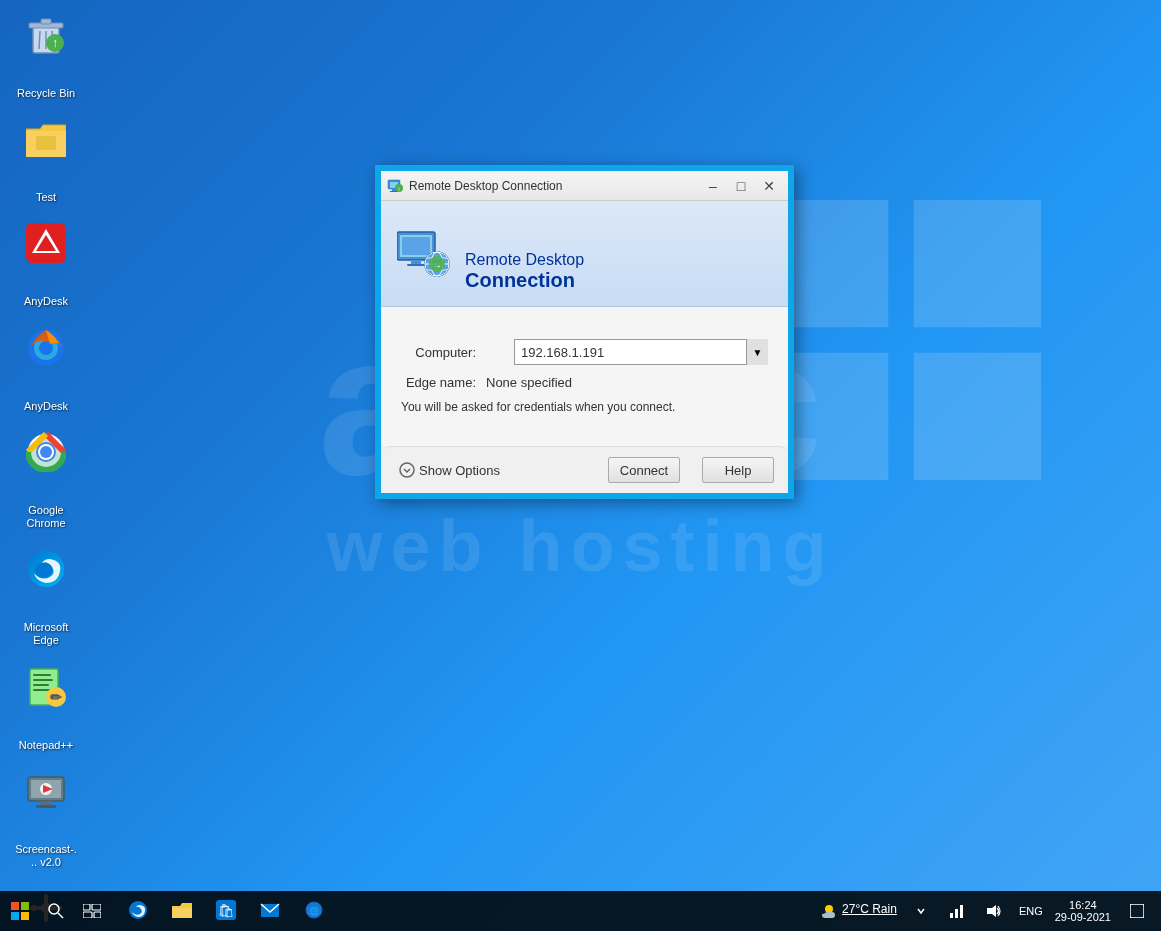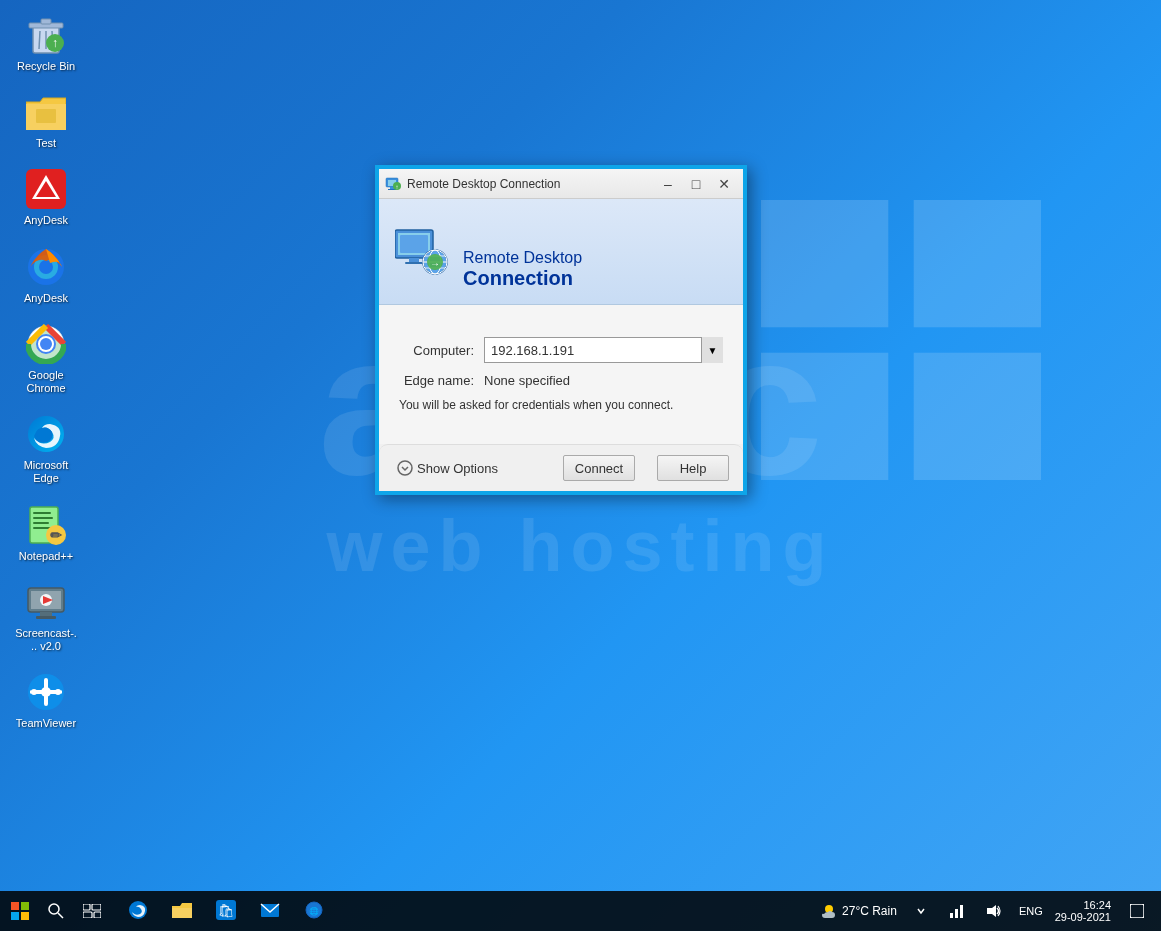--- a/index.html
+++ b/index.html
@@ -74,20 +74,21 @@
       justify-content: center;
       margin-bottom: 4px;
     }
     .icon-label {
       font-size: 11px;
       color: white;
       text-align: center;
       text-shadow: 1px 1px 2px rgba(0,0,0,0.7);
       line-height: 1.2;
       word-break: break-word;
+      margin-top: 27px;
     }
 
     
     .taskbar {
       position: absolute;
       bottom: 0;
       left: 0;
       right: 0;
       height: 40px;
       background: rgba(0,0,0,0.85);
@@ -136,43 +137,43 @@
     }
 
     .taskbar-system-tray {
       display: flex;
       align-items: center;
       gap: 4px;
       padding-right: 8px;
     }
     .tray-weather {
       display: flex;
-      align-items: center;
       gap: 4px;
       color: white;
       font-size: 12px;
       padding: 0 8px;
+      text-decoration: underline;
     }
     .tray-icons {
       display: flex;
       align-items: flex-end;
       gap: 12px;
     }
     .tray-icon {
       width: 24px;
       height: 24px;
       display: flex;
       align-items: center;
       justify-content: center;
       cursor: pointer;
     }
     .tray-clock {
       display: flex;
       flex-direction: column;
-      align-items: flex-end;
+      align-items: center;
       color: white;
       font-size: 11px;
       padding: 0 6px;
       cursor: pointer;
       min-width: 60px;
       text-align: center;
     }
     .tray-notification {
       width: 32px;
       height: 40px;
@@ -180,23 +181,23 @@
       align-items: center;
       justify-content: center;
       cursor: pointer;
     }
 
     
     .dialog-overlay {
       position: absolute;
       top: 165px;
       left: 375px;
-      width: 372px;
+      width: 419px;
       background: #f0f0f0;
-      border: 4px solid #0ea5e9;
+      border: 6px solid #0ea5e9;
       box-shadow: 4px 4px 15px rgba(0,0,0,0.4);
       z-index: 200;
     }
     .dialog-titlebar {
       height: 30px;
       background: linear-gradient(to bottom, #f5f5f5, #e8e8e8);
       display: flex;
       align-items: center;
       padding: 0 6px;
       border-bottom: 1px solid #ccc;
@@ -274,20 +275,21 @@
       padding-right: 10px;
       flex-shrink: 0;
     }
     .dialog-field-value {
       font-size: 13px;
       color: #333;
     }
     .dialog-input-wrapper {
       flex: 1;
       position: relative;
+      margin-left: 28px;
     }
     .dialog-input {
       width: 100%;
       height: 26px;
       padding: 2px 24px 2px 6px;
       font-size: 13px;
       border: 1px solid #999;
       background: white;
       color: #333;
     }

